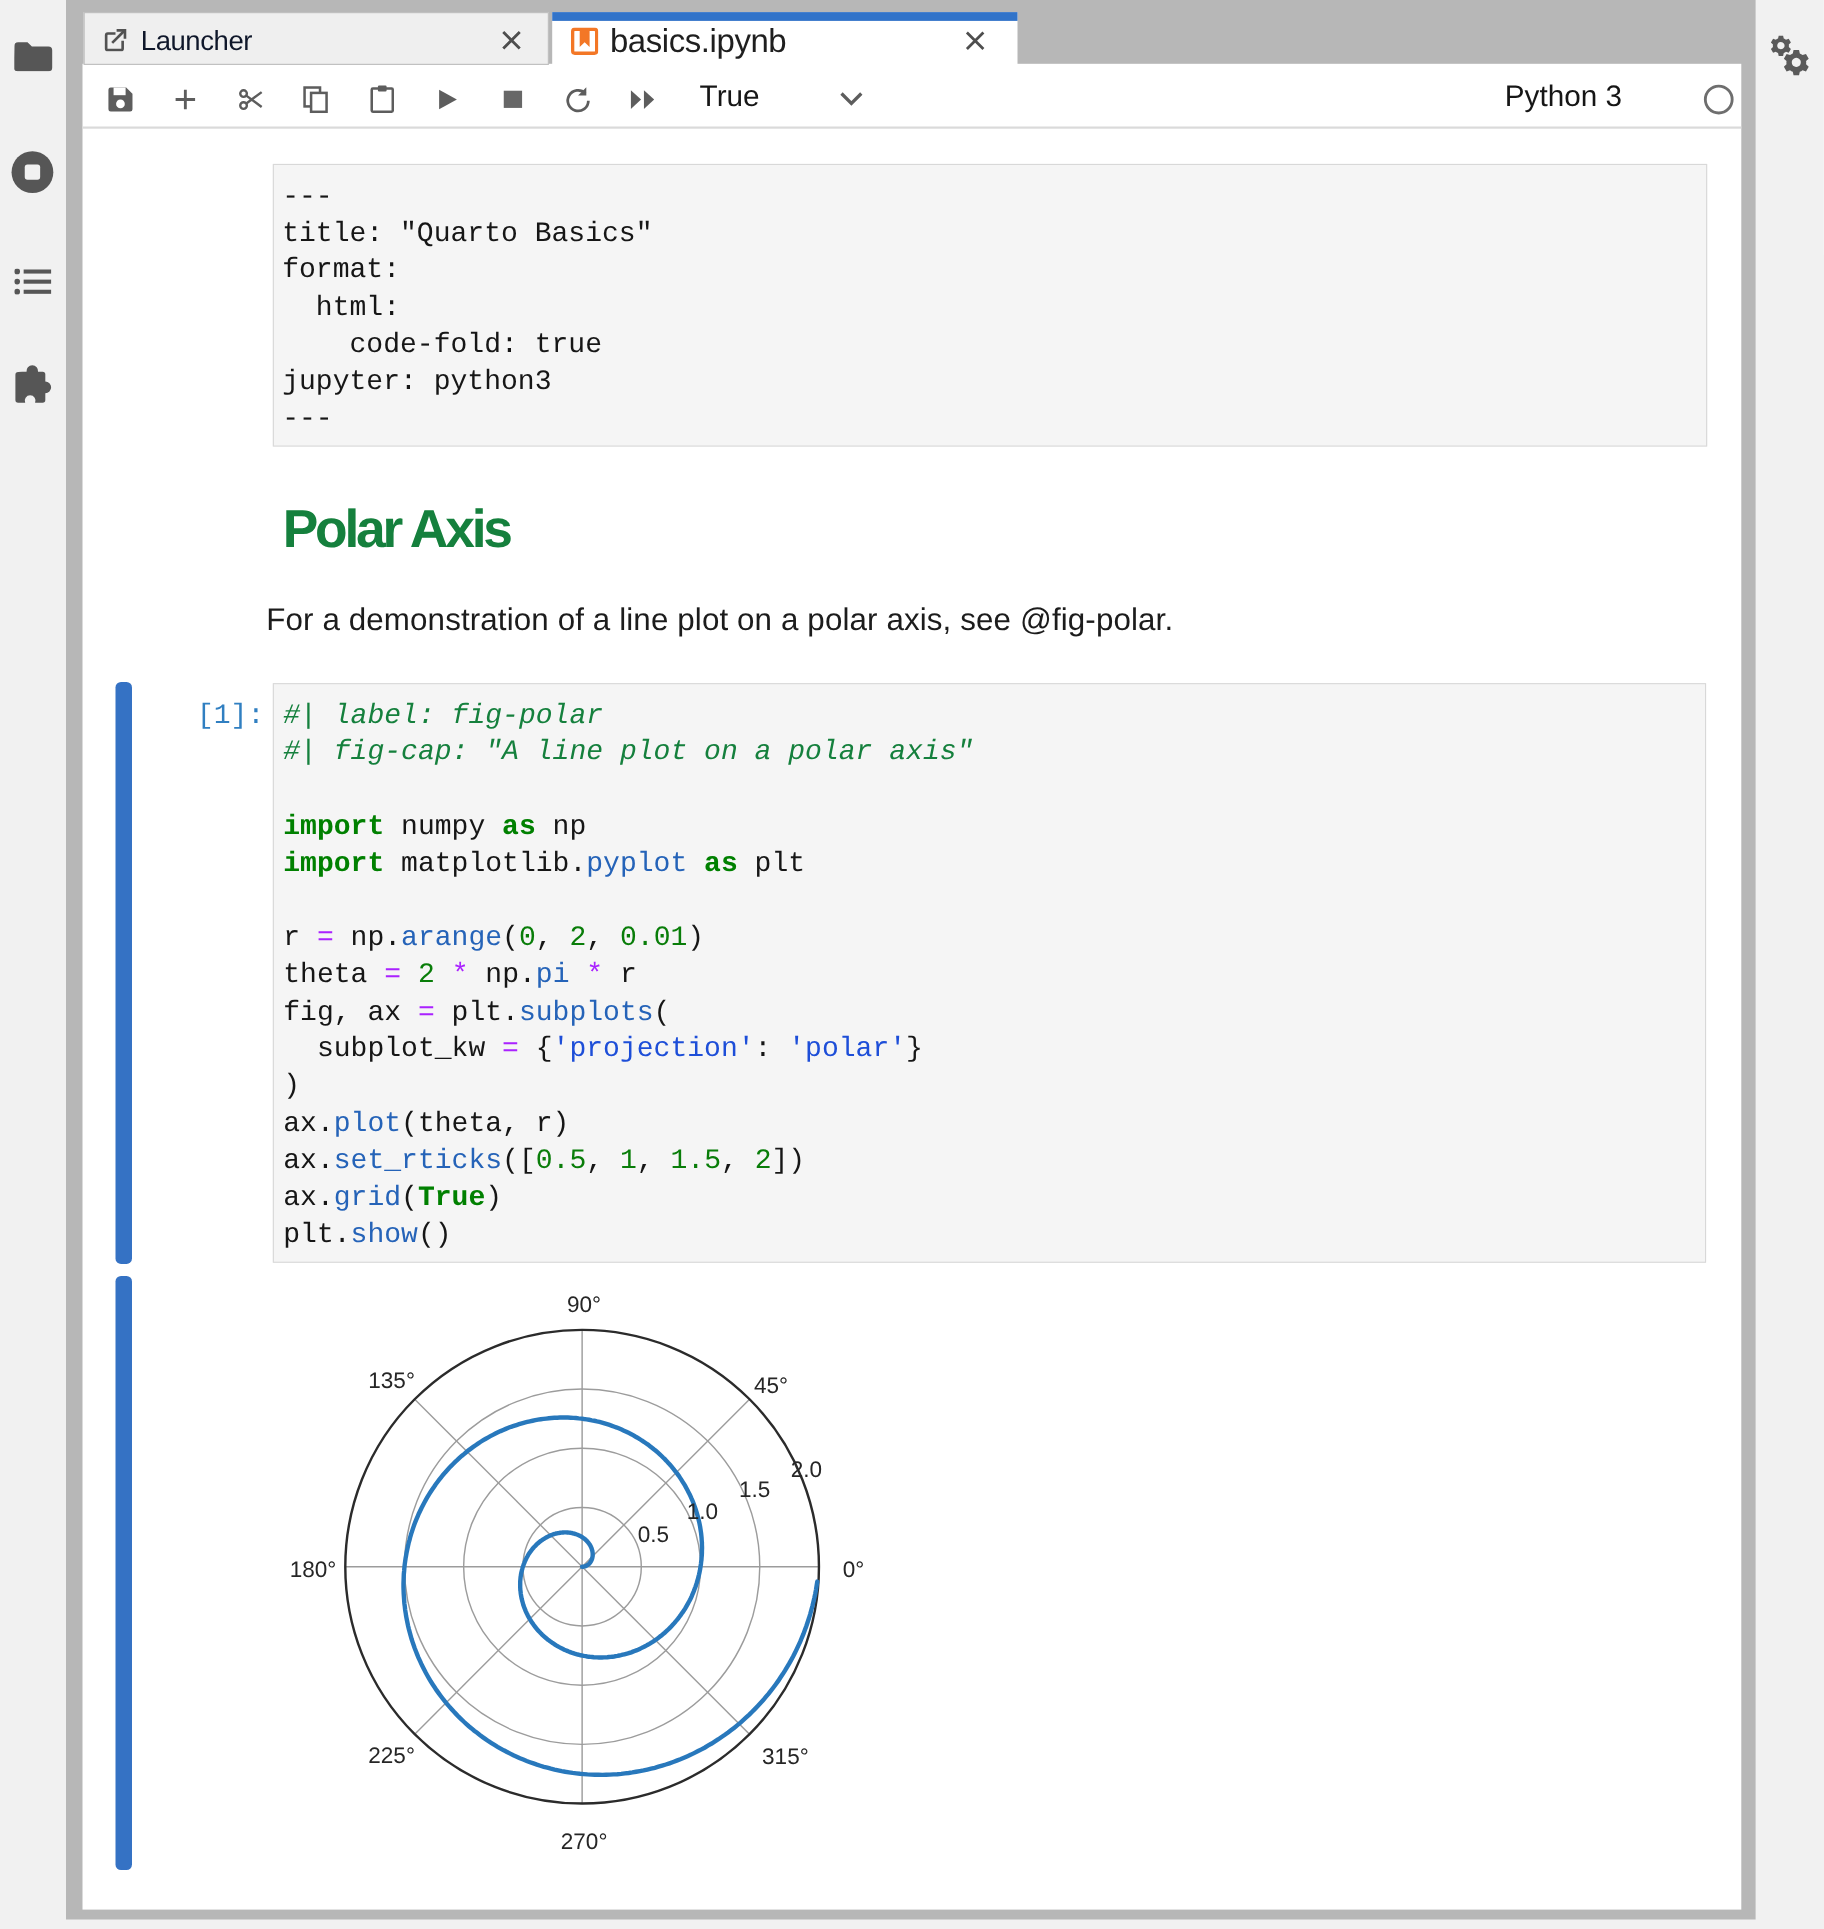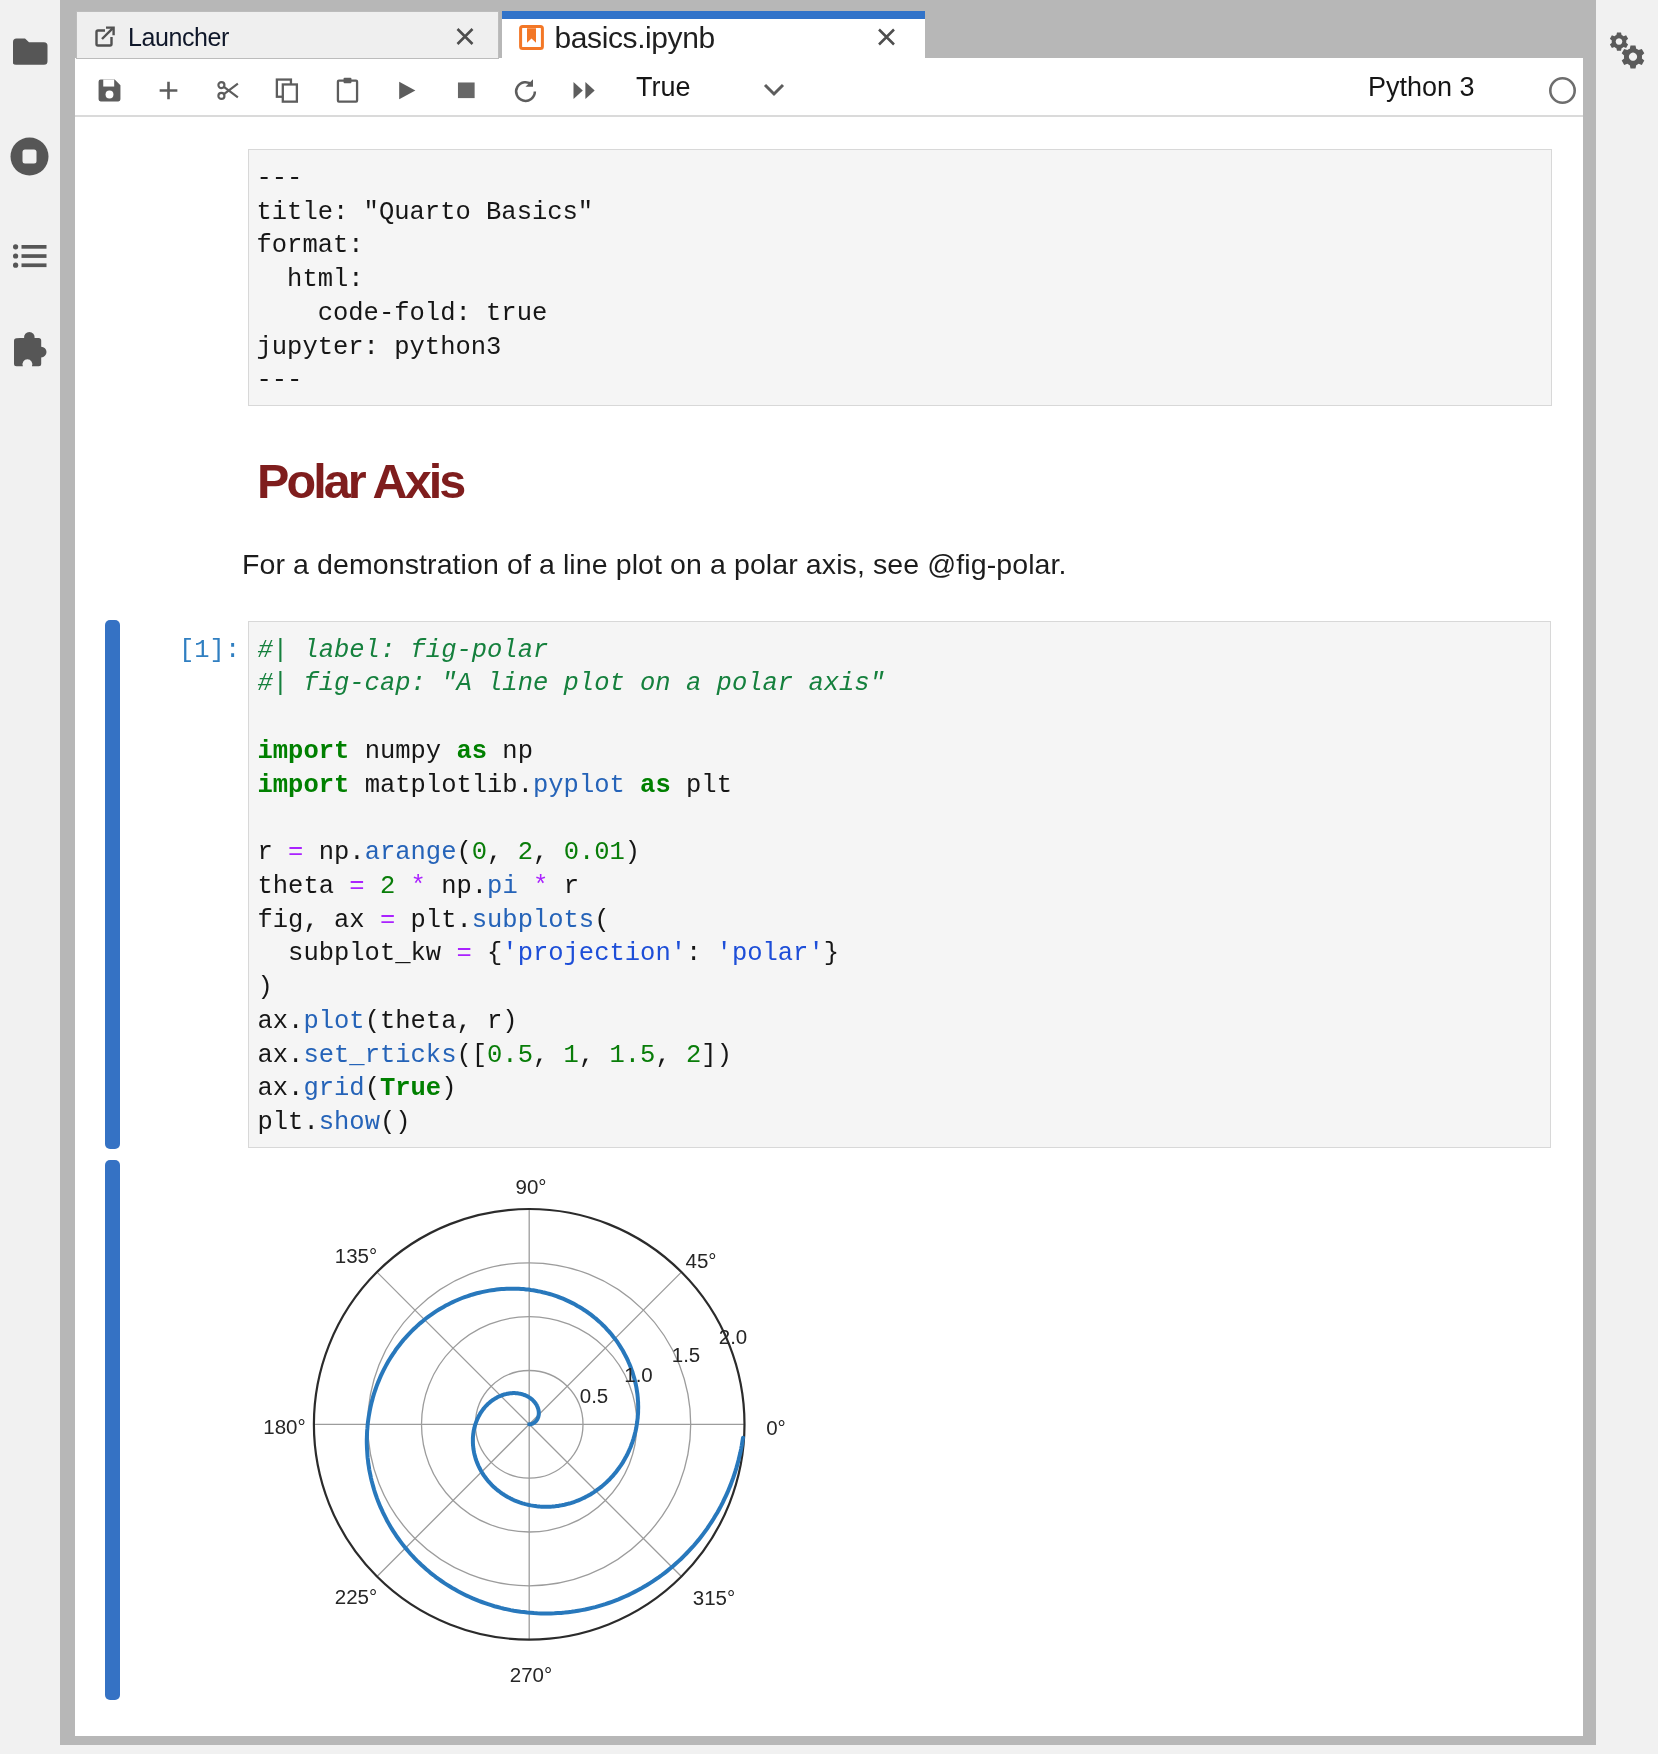--- a/index.html
+++ b/index.html
@@ -116,21 +116,21 @@
 
 <div class="abs" style="left:247.5px;top:148.5px;width:1304px;height:257.5px;background:#f5f5f5;border:1.5px solid #d8d8d8"></div>
 <pre class="abs" style="left:256.5px;top:161.8px">---
 title: "Quarto Basics"
 format:
   html:
     code-fold: true
 jupyter: python3
 ---</pre>
 
-<div class="abs" style="left:257px;top:452.5px;font-size:48.5px;font-weight:bold;letter-spacing:-2.9px;line-height:56px;color:#7f1d1d">Polar Axis</div>
+<div class="abs" style="left:257px;top:452.5px;font-size:48.5px;font-weight:bold;letter-spacing:-2.9px;line-height:56px;color:#15803d">Polar Axis</div>
 <div class="abs" style="left:242px;top:545.5px;font-size:28.5px;letter-spacing:0.1px;line-height:36px;color:#1c1c1c">For a demonstration of a line plot on a polar axis, see @fig-polar.</div>
 
 <div class="abs" style="left:104.7px;top:619.7px;width:15.5px;height:529.5px;background:#3572c4;border-radius:5px"></div>
 <div class="abs" style="left:179px;top:637px;font-family:'Liberation Mono',monospace;font-size:25.5px;line-height:27px;color:#307fc1">[1]:</div>
 <div class="abs" style="left:247.5px;top:620.5px;width:1303px;height:527.5px;background:#f5f5f5;border:1.5px solid #d8d8d8"></div>
 <pre class="abs" style="left:257.5px;top:633.5px"><span class="c">#| label: fig-polar</span>
 <span class="c">#| fig-cap: "A line plot on a polar axis"</span>
 
 <span class="k">import</span> numpy <span class="k">as</span> np
 <span class="k">import</span> matplotlib.<span class="p">pyplot</span> <span class="k">as</span> plt

